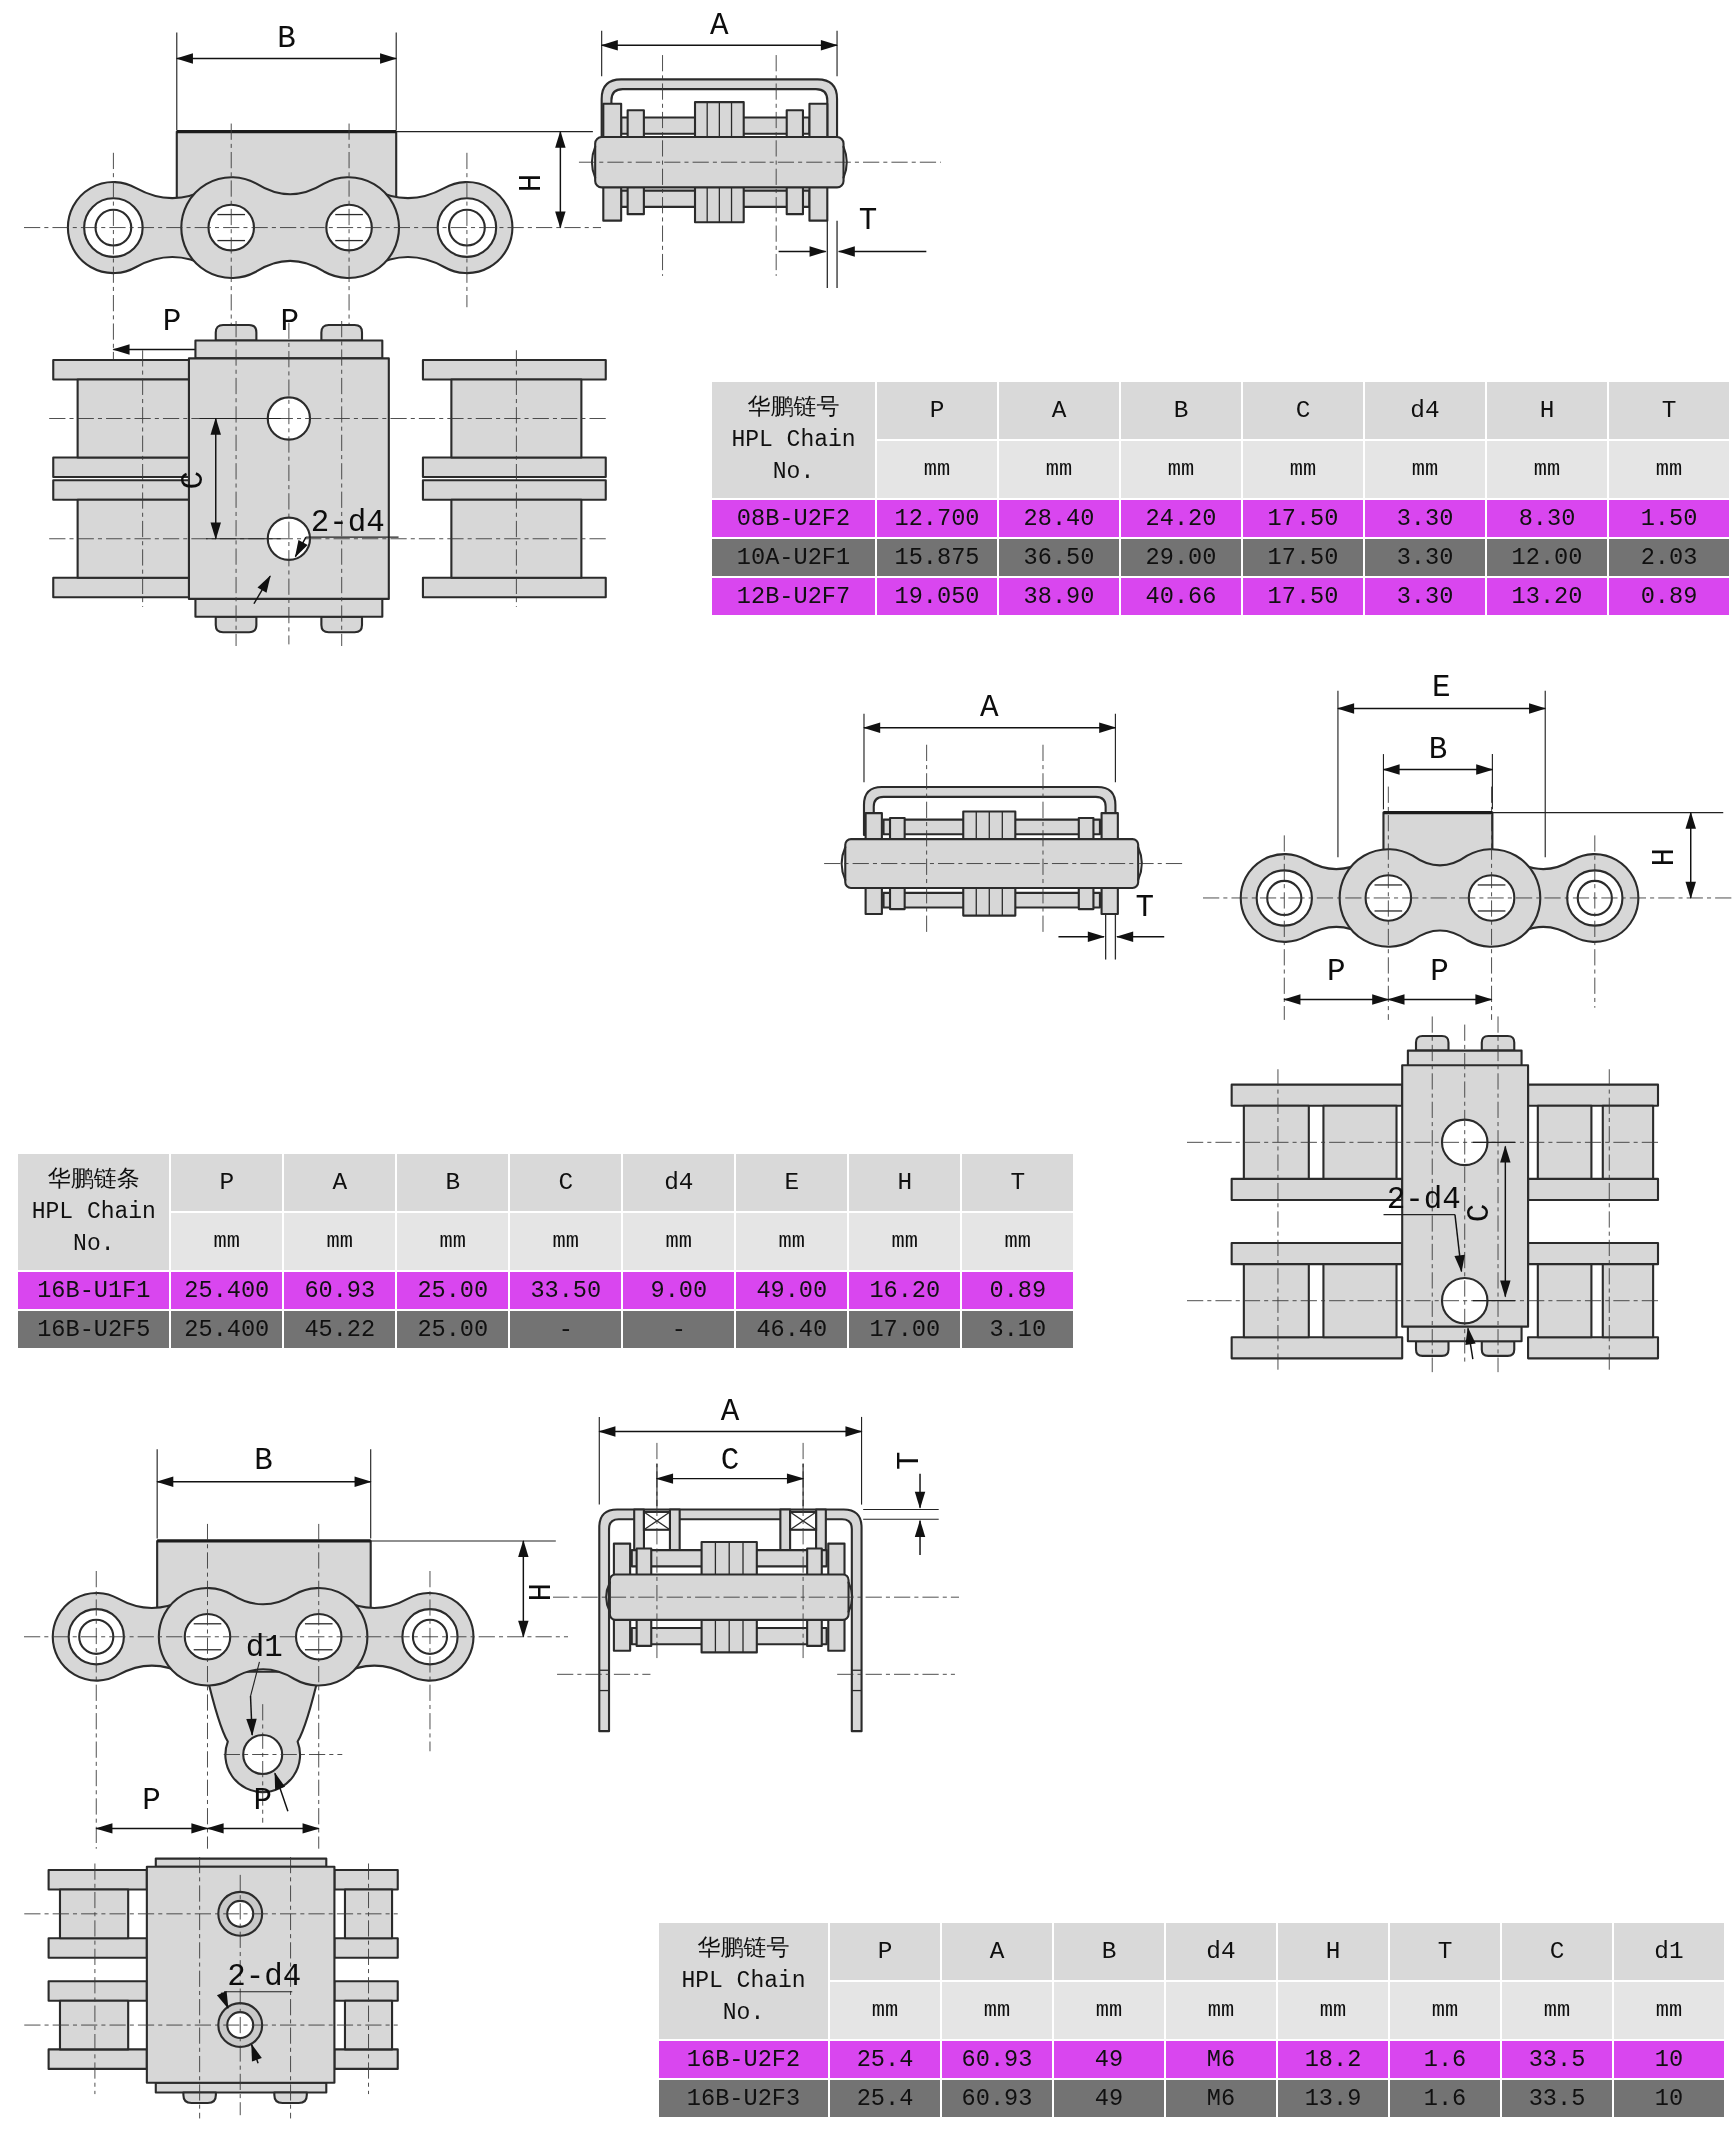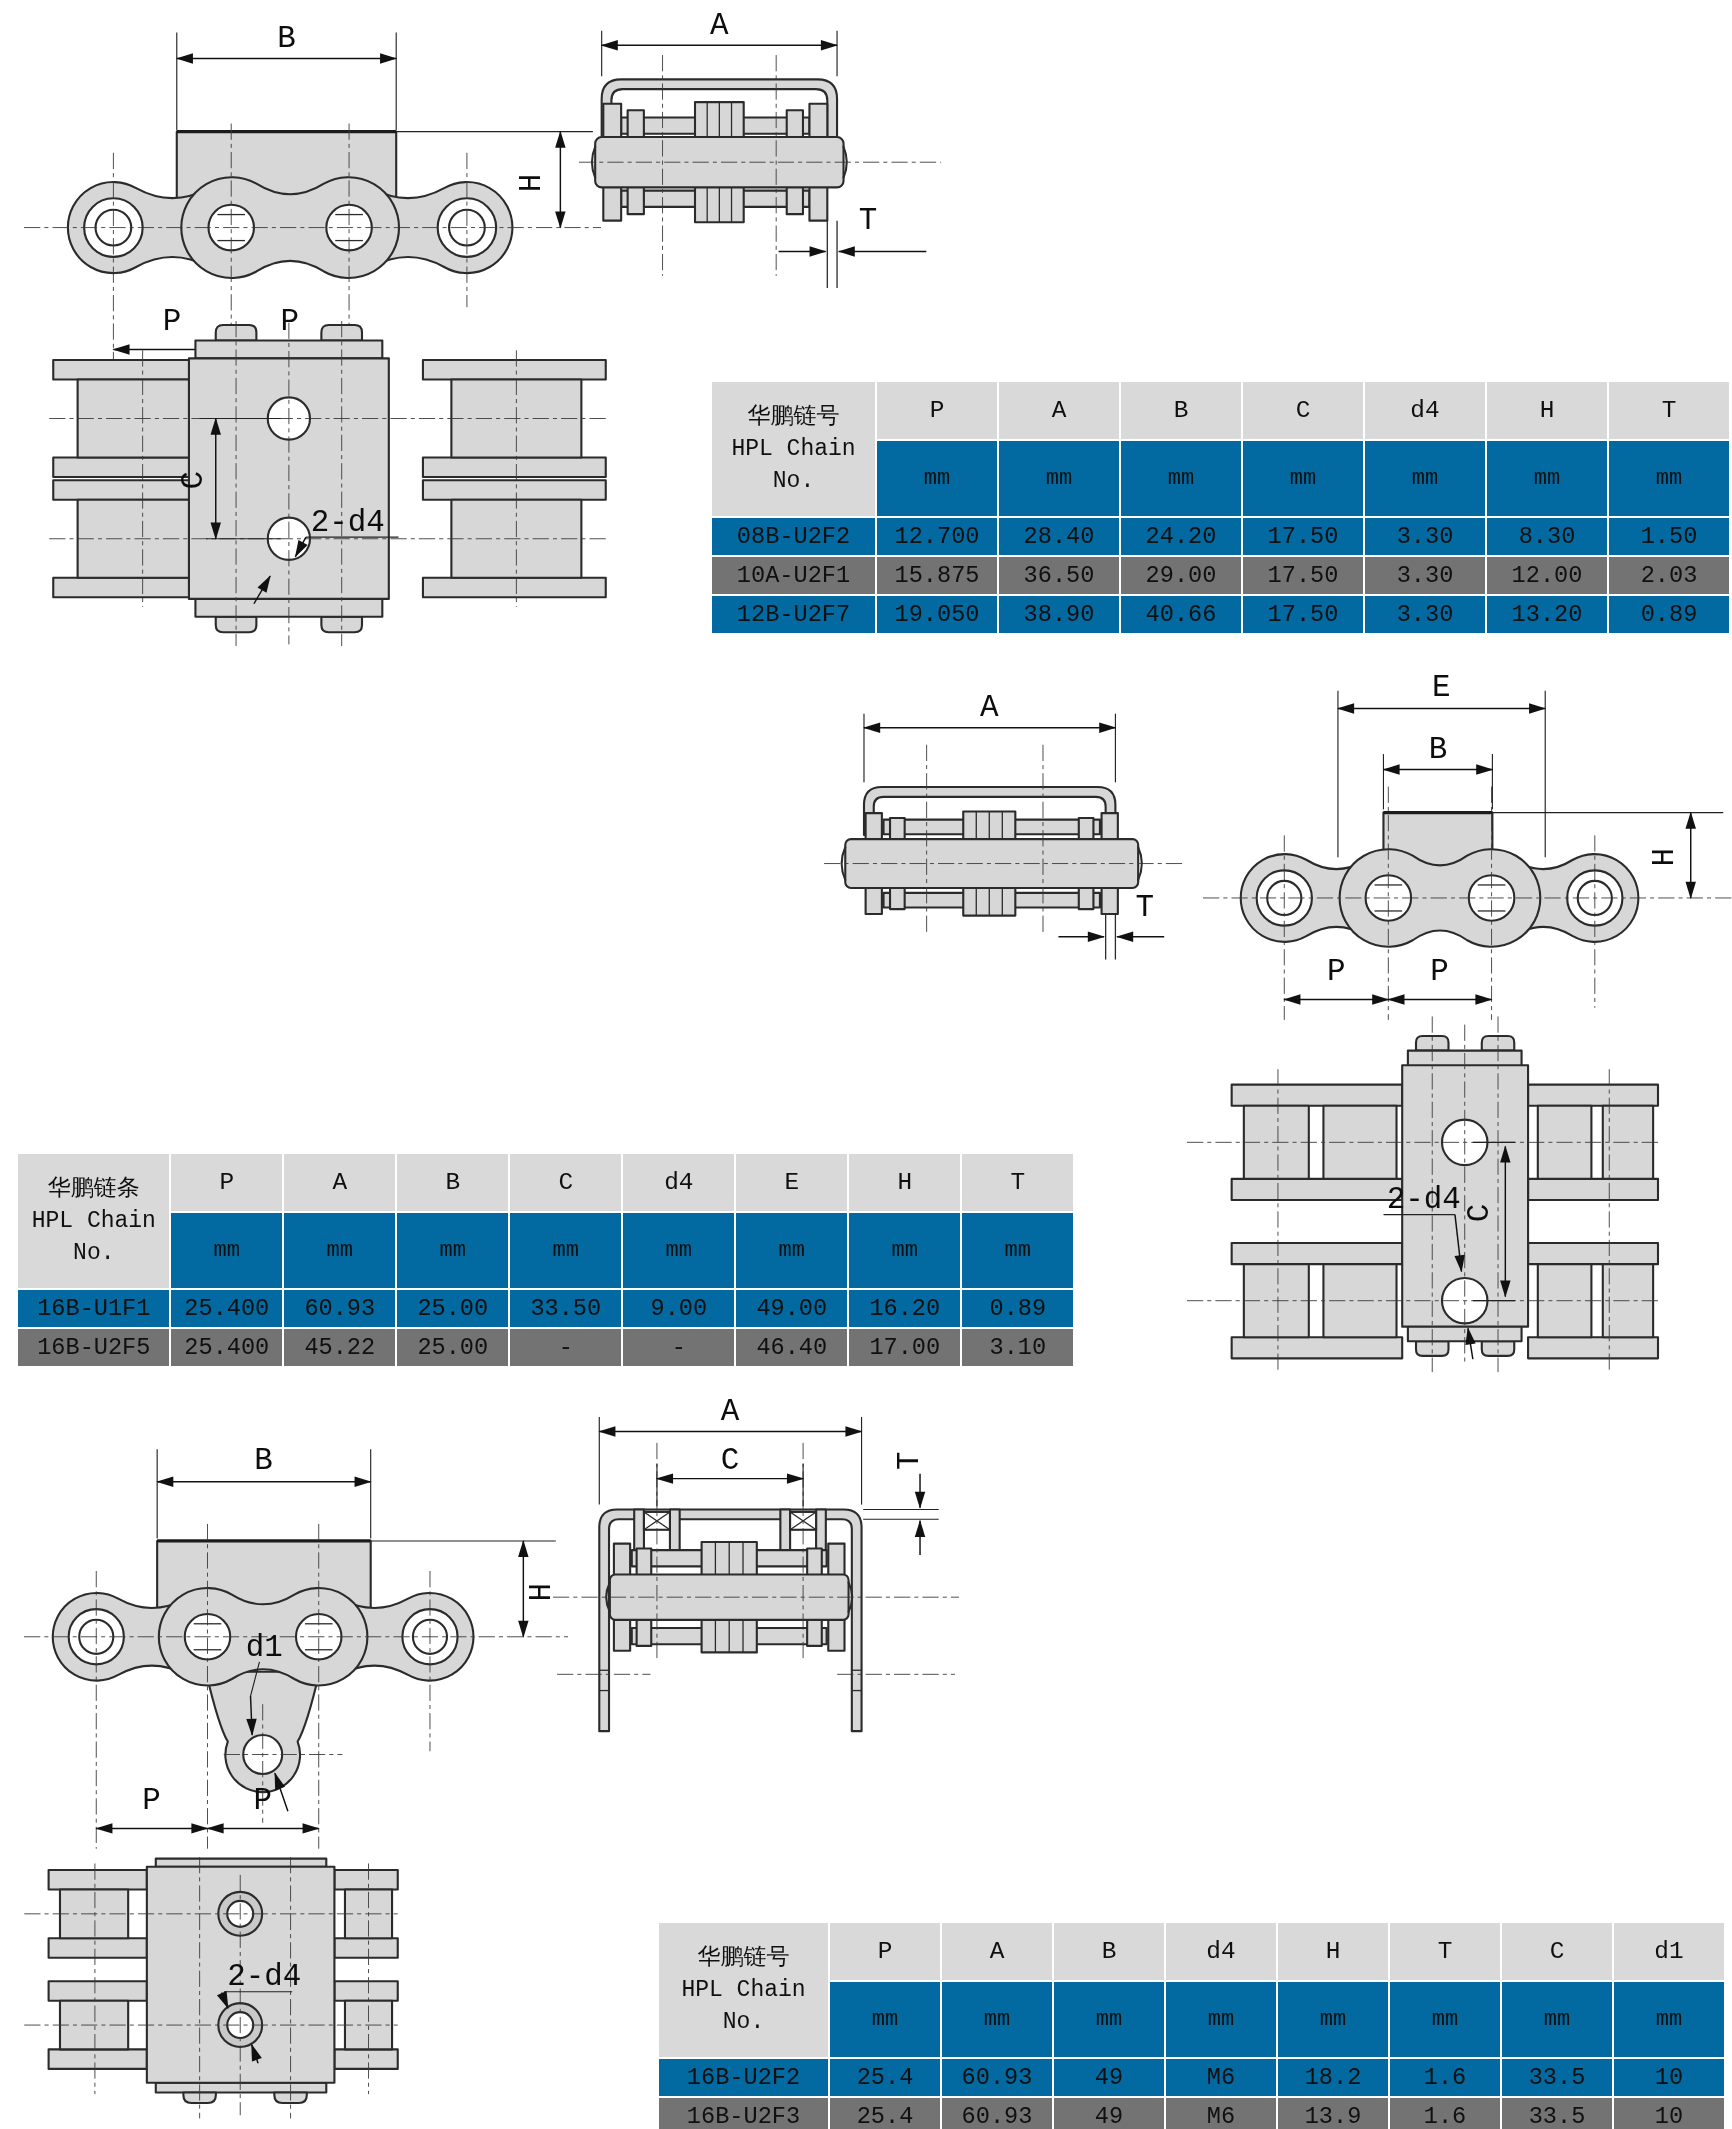--- a/index.html
+++ b/index.html
@@ -16,23 +16,23 @@
   .cl{fill:none;stroke:#3a3a3a;stroke-width:1.1;stroke-dasharray:20 5 5 5;}
   .dim{fill:none;stroke:#111;stroke-width:1.8;}
   .ext{fill:none;stroke:#222;stroke-width:1.4;}
   .lbl{font-family:"Liberation Mono","DejaVu Sans Mono",monospace;font-size:38px;fill:#0d0d0d;}
   
   table.spec{position:absolute;border-collapse:separate;border-spacing:2.4px;}
   .spec th,.spec td{text-align:center;vertical-align:middle;color:#101010;
     font-family:"Liberation Mono","DejaVu Sans Mono",monospace;font-weight:normal;padding:0;}
   .idcell{background:#d9d9d9;font-size:23px;line-height:1.4;}
   .colhead{background:#d9d9d9;font-size:24.4px;height:57px;}
-  .unit{background:#0369a1;font-size:22px;height:75px;}
+  .unit{background:#e5e5e5;font-size:22px;height:57px;}
   td.val,td.chno{font-size:23.6px;height:37px;}
-  tr.hl td{background:#0369a1;}
+  tr.hl td{background:#d946ef;}
   tr.nm td{background:#737373;}
 </style>
 </head>
 <body>
 
 <div class="page">
 
   <svg class="diag" style="left:24.4px;top:8.1px" width="577" height="366" viewBox="0 0 710 450">
     <defs>
       <marker id="arr" viewBox="0 0 20 12" refX="19" refY="6" markerWidth="13" markerHeight="8" orient="auto-start-reverse">

